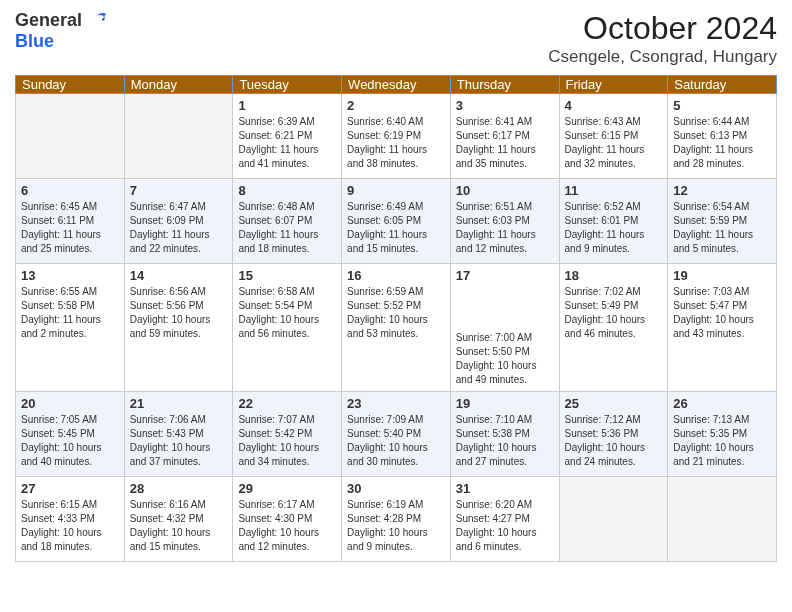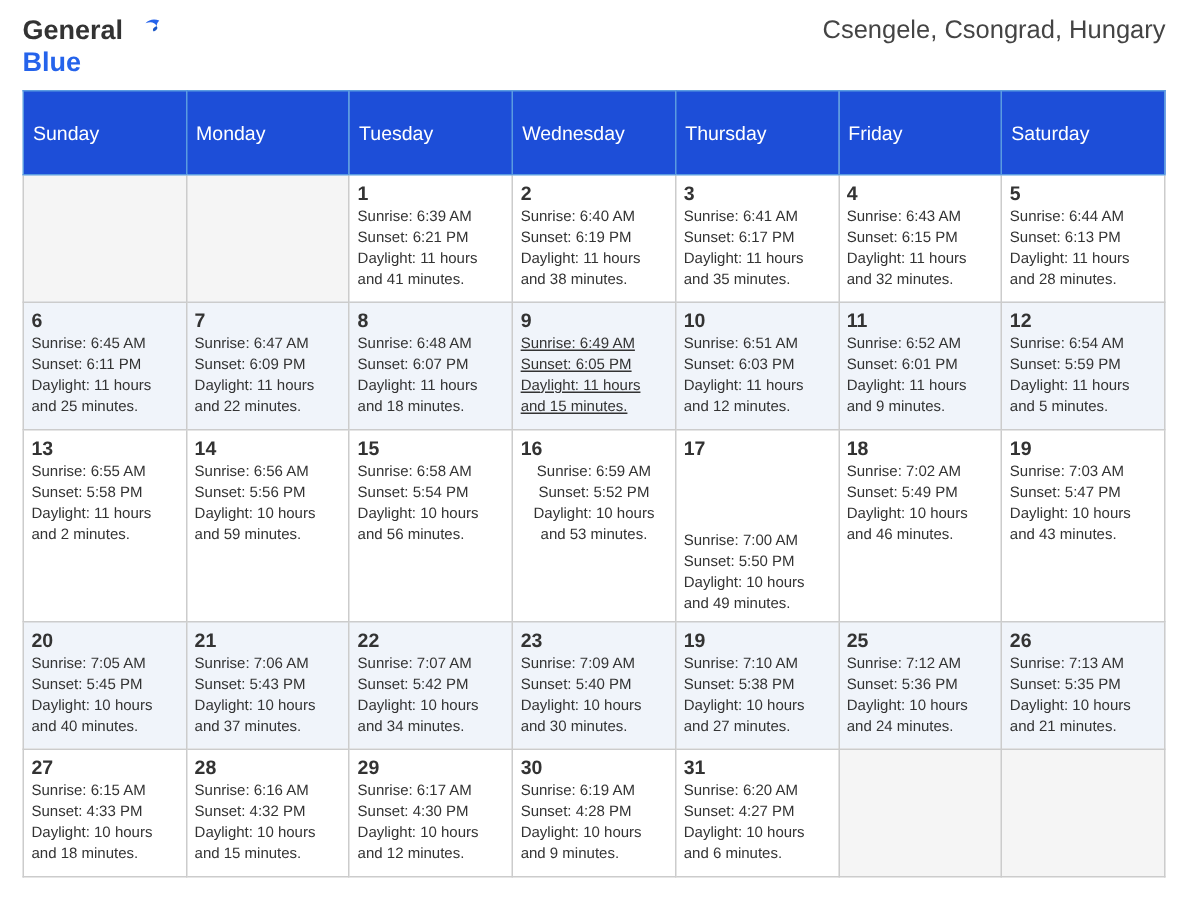--- a/index.html
+++ b/index.html
@@ -49,24 +49,24 @@
     .title-location {
       font-size: 17px;
       color: #444;
     }
     .calendar {
       width: 100%;
       border-collapse: collapse;
       table-layout: fixed;
     }
     .calendar th {
-      background: #1d4ed8;
+      background: #a16207;
       color: #fff;
       text-align: left;
-      padding: 20px 6px;
+      padding: 1px 6px;
       font-size: 13px;
       font-weight: normal;
       border: 1px solid #5a9be0;
     }
     .calendar td {
       border: 1px solid #ccc;
       vertical-align: top;
       padding: 4px 5px;
       font-size: 10.5px;
       color: #333;
@@ -105,20 +105,21 @@
           <span class="logo-text logo-general">General</span>
           <svg class="logo-icon" viewBox="0 0 24 24" fill="#2563eb">
             <path d="M20 8 Q18 4 12 6 Q16 2 22 4 Q20 6 20 8Z" fill="#2563eb"></path>
             <path d="M20 8 Q22 10 18 12 Q16 10 20 8Z" fill="#1a56c4"></path>
           </svg>
         </div>
         <div class="logo-text logo-blue">Blue</div>
       </div>
     </div>
     <div class="title-block">
+      <div class="title-month">October 2024</div>
       <div class="title-location">Csengele, Csongrad, Hungary</div>
     </div>
   </div>
 
   <table class="calendar">
     <thead>
       <tr>
         <th>Sunday</th>
         <th>Monday</th>
         <th>Tuesday</th>
@@ -177,21 +178,21 @@
 Daylight: 11 hours and 22 minutes.</div>
           </td>
           <td>
             <span class="day-number">8</span>
             <div class="day-info" style="white-space: pre-line;">Sunrise: 6:48 AM
 Sunset: 6:07 PM
 Daylight: 11 hours and 18 minutes.</div>
           </td>
           <td>
             <span class="day-number">9</span>
-            <div class="day-info" style="white-space: pre-line; text-decoration: underline;">Sunrise: 6:49 AM
+            <div class="day-info" style="white-space: pre-line;">Sunrise: 6:49 AM
 Sunset: 6:05 PM
 Daylight: 11 hours and 15 minutes.</div>
           </td>
           <td>
             <span class="day-number">10</span>
             <div class="day-info" style="white-space: pre-line;">Sunrise: 6:51 AM
 Sunset: 6:03 PM
 Daylight: 11 hours and 12 minutes.</div>
           </td>
           <td>
@@ -221,21 +222,21 @@
 Daylight: 10 hours and 59 minutes.</div>
           </td>
           <td>
             <span class="day-number">15</span>
             <div class="day-info" style="white-space: pre-line;">Sunrise: 6:58 AM
 Sunset: 5:54 PM
 Daylight: 10 hours and 56 minutes.</div>
           </td>
           <td>
             <span class="day-number">16</span>
-            <div class="day-info" style="white-space: pre-line; text-align: center;">Sunrise: 6:59 AM
+            <div class="day-info" style="white-space: pre-line;">Sunrise: 6:59 AM
 Sunset: 5:52 PM
 Daylight: 10 hours and 53 minutes.</div>
           </td>
           <td>
             <span class="day-number">17</span>
             <div class="day-info" style="white-space: pre-line; margin-top: 48px;">Sunrise: 7:00 AM
 Sunset: 5:50 PM
 Daylight: 10 hours and 49 minutes.</div>
           </td>
           <td>

